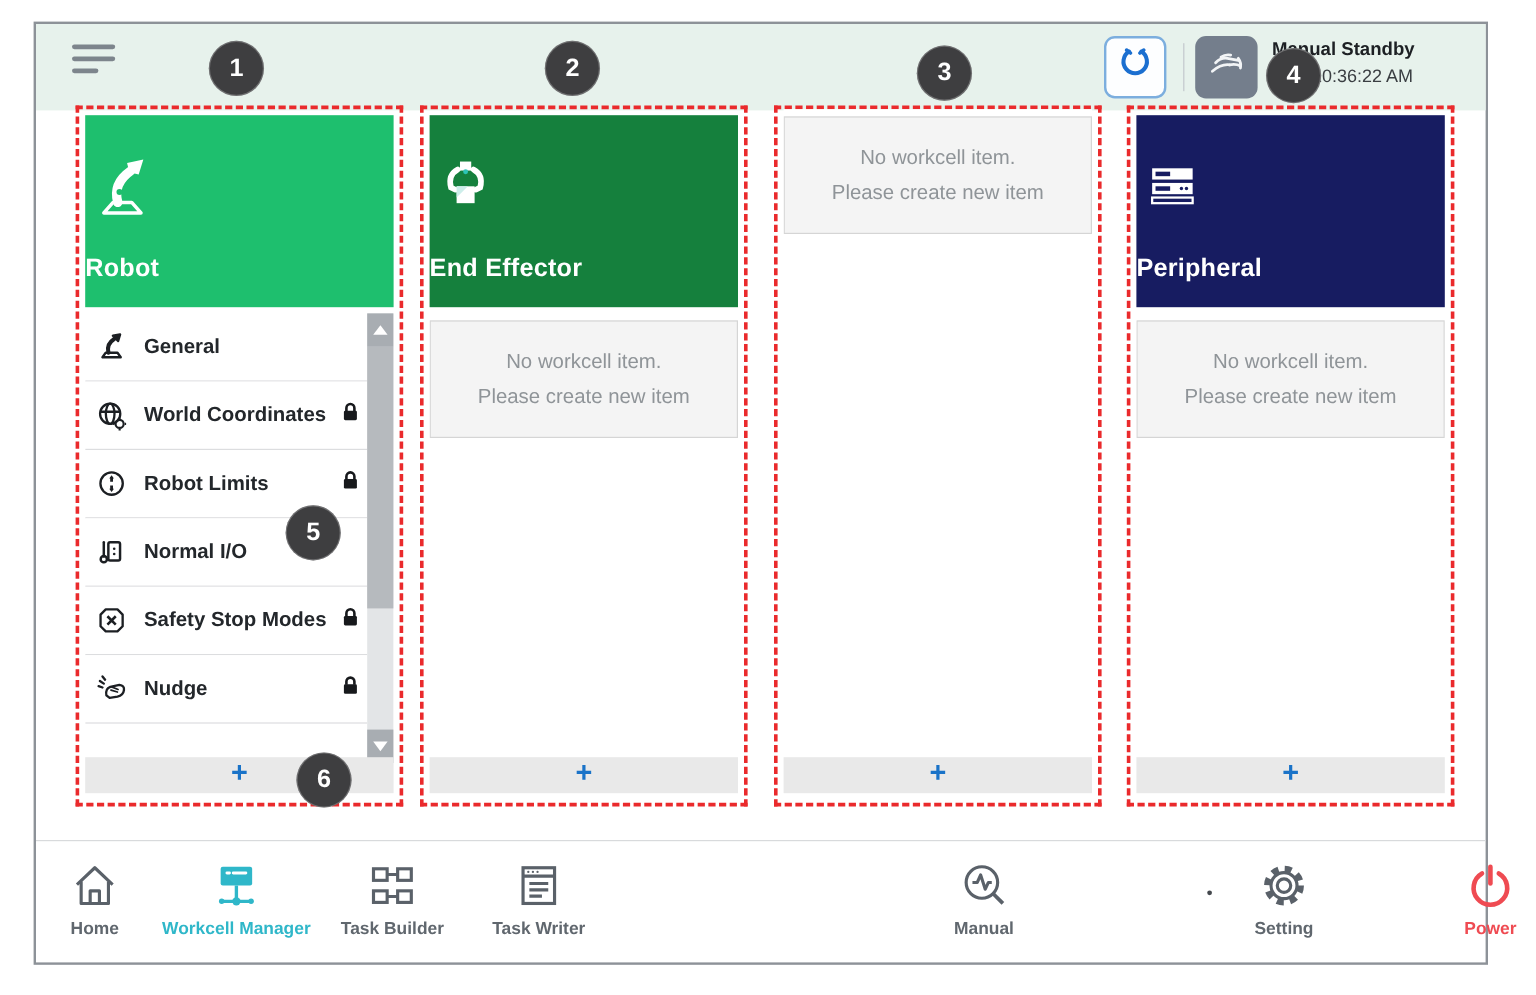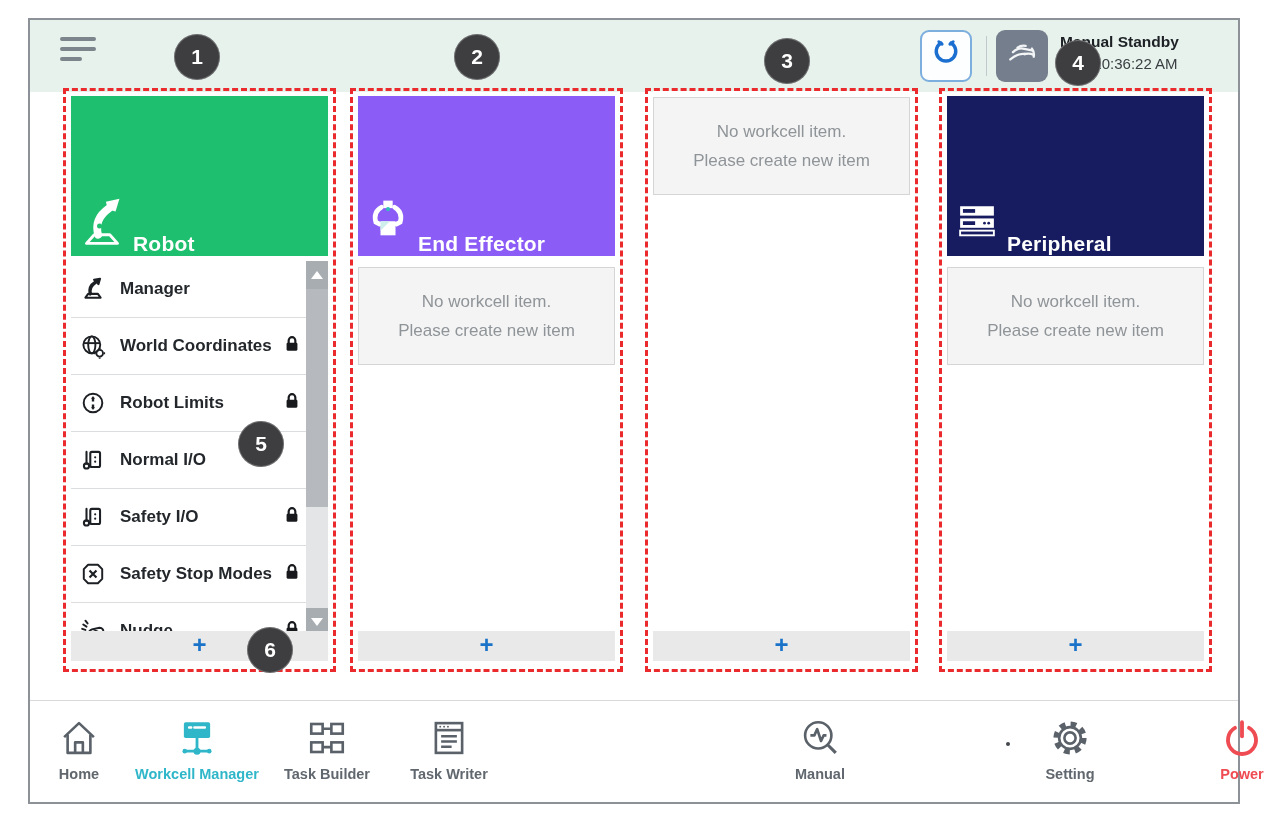--- a/index.html
+++ b/index.html
@@ -25,22 +25,22 @@
   .status-mode { font-size:15.5px; font-weight:bold; color:#1d2024; }
   .status-time { font-size:15px; color:#3a3e42; margin-top:4px; }
 
   
   .badge { position:absolute; width:46px; height:46px; border-radius:50%; background:#3e3e40;
     color:#ffffff; font-size:21px; font-weight:bold; display:flex; align-items:center;
     justify-content:center; z-index:50; box-shadow:0 0 0 1px rgba(255,255,255,.25) inset; }
 
   
   .col { position:absolute; top:68px; width:273px; height:584px; border:3px dashed #ea2a2c; z-index:10; }
-  .col-header { margin:5px; height:160px; display:flex; flex-direction:row; align-items:flex-end;
-    padding-top:12px; cursor:pointer; }
+  .col-header { margin:5px; height:160px; display:flex; flex-direction:column; align-items:flex-start;
+    padding-top:32px; cursor:pointer; }
   .col-header .hicon { height:62px; display:flex; align-items:center; justify-content:center; }
   .col-title { margin-top:22px; color:#ffffff; font-size:21px; font-weight:bold; letter-spacing:.2px; }
 
   .col-body { position:relative; margin:0 5px; height:375px; overflow:hidden; background:#ffffff; }
   .add-bar { position:absolute; left:5px; right:5px; bottom:8px; height:30px; background:#e9e9e9;
     text-align:center; cursor:pointer; }
   .add-plus { color:#1a73c8; font-size:24px; font-weight:bold; line-height:28px; }
 
   
   .rowlist { position:absolute; left:0; top:0; right:22px; }
@@ -127,21 +127,21 @@
     <div class="col-body">
       <div class="rowlist">
         <div class="row">
           <span class="ric">
             <svg width="26" height="26" viewBox="0 0 24 24" fill="none" stroke="#1c1f23" stroke-width="1.9" stroke-linejoin="round">
               <polygon points="5,20 19,20 16.5,16.5 7.5,16.5"></polygon>
               <path d="M9.5 16.5 C8.5 12 10 8.5 14 6" stroke-width="3.2" stroke-linecap="round"></path>
               <polygon points="13,3.5 18.5,2.5 17,7.5" fill="#1c1f23"></polygon>
             </svg>
           </span>
-          <span class="rlabel">Manager</span>
+          <span class="rlabel">General</span>
         </div>
         <div class="row">
           <span class="ric">
             <svg width="27" height="27" viewBox="0 0 24 24" fill="none" stroke="#1c1f23" stroke-width="1.7">
               <circle cx="10.5" cy="10.5" r="7.5"></circle>
               <ellipse cx="10.5" cy="10.5" rx="3.2" ry="7.5"></ellipse>
               <path d="M3.3 9 h14.4"></path>
               <circle cx="17.5" cy="18" r="3" stroke-width="1.6"></circle>
               <path d="M17.5 14.2 v-1 M17.5 21.8 v1 M13.7 18 h-1 M21.3 18 h1" stroke-width="1.6"></path>
             </svg>
@@ -175,38 +175,20 @@
           <span class="ric">
             <svg width="26" height="26" viewBox="0 0 24 24" fill="none" stroke="#1c1f23" stroke-width="1.9">
               <path d="M6 4.5 v11" stroke-linecap="round"></path>
               <circle cx="6" cy="17.5" r="2.4"></circle>
               <rect x="9.5" y="4.5" width="9" height="14" rx="1.4"></rect>
               <circle cx="14" cy="9.5" r="1" fill="#1c1f23" stroke="none"></circle>
               <circle cx="14" cy="13.5" r="1" fill="#1c1f23" stroke="none"></circle>
             </svg>
           </span>
           <span class="rlabel">Normal I/O</span>
-        </div>
-        <div class="row">
-          <span class="ric">
-            <svg width="26" height="26" viewBox="0 0 24 24" fill="none" stroke="#1c1f23" stroke-width="1.9">
-              <path d="M6 4.5 v11" stroke-linecap="round"></path>
-              <circle cx="6" cy="17.5" r="2.4"></circle>
-              <rect x="9.5" y="4.5" width="9" height="14" rx="1.4"></rect>
-              <circle cx="14" cy="9.5" r="1" fill="#1c1f23" stroke="none"></circle>
-              <circle cx="14" cy="13.5" r="1" fill="#1c1f23" stroke="none"></circle>
-            </svg>
-          </span>
-          <span class="rlabel">Safety I/O</span>
-          <span class="lock">
-            <svg width="20" height="20" viewBox="0 0 24 24">
-              <path d="M8 11 V7.8 a4 4 0 0 1 8 0 V11" fill="none" stroke="#17191c" stroke-width="2.6"></path>
-              <rect x="5.5" y="10.5" width="13" height="9.5" rx="1.4" fill="#17191c"></rect>
-            </svg>
-          </span>
         </div>
         <div class="row">
           <span class="ric">
             <svg width="26" height="26" viewBox="0 0 24 24" fill="none" stroke="#1c1f23" stroke-width="1.8" stroke-linejoin="round">
               <polygon points="7.5,3.5 16.5,3.5 20.5,7.5 20.5,16.5 16.5,20.5 7.5,20.5 3.5,16.5 3.5,7.5"></polygon>
               <path d="M8.8 8.8 l6.4 6.4 M15.2 8.8 l-6.4 6.4" stroke-width="2"></path>
             </svg>
           </span>
           <span class="rlabel">Safety Stop Modes</span>
           <span class="lock">
@@ -242,21 +224,21 @@
             <span class="tri-down"></span>
           </div>
       </div>
     </div>
     <div class="add-bar">
       <span class="add-plus">+</span>
     </div>
   </div>
 
   <div class="col" style="left:320px;">
-    <div class="col-header" style="background: #8b5cf6;">
+    <div class="col-header" style="background: #15803d;">
       <div class="hicon">
         <svg width="60" height="60" viewBox="0 0 64 64" fill="none">
           <rect x="27" y="6" width="10" height="8" fill="#ffffff"></rect>
           <path d="M25 13 q-9 5-6 16 l4 2 M39 13 q9 5 6 16 l-4 2" stroke="#ffffff" stroke-width="5" stroke-linecap="round"></path>
           <circle cx="32" cy="15" r="2.2" fill="#2ec4b6"></circle>
           <rect x="24" y="28" width="16" height="15" fill="#ffffff"></rect>
           <polygon points="24,28 34,28 24,38" fill="#cdeeea"></polygon>
         </svg>
       </div>
       <div class="col-title">End Effector</div>

